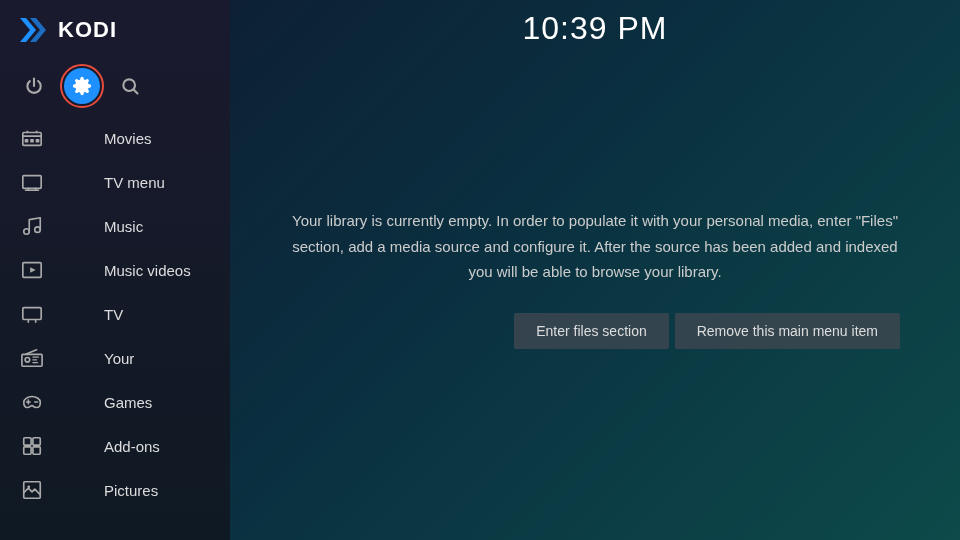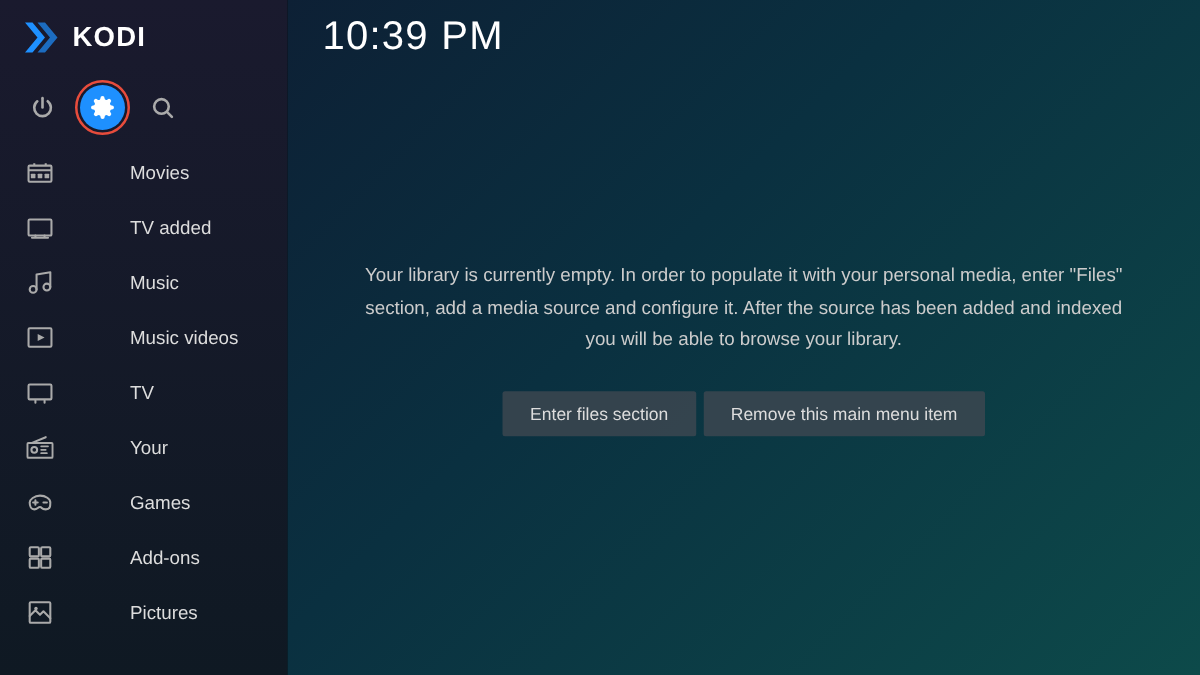--- a/index.html
+++ b/index.html
@@ -106,37 +106,37 @@
       flex: 1;
       height: 540px;
       background: linear-gradient(135deg, #0d2035 0%, #0a3040 40%, #0d4a4a 100%);
       position: relative;
       display: flex;
       flex-direction: column;
     }
 
     .top-bar {
       display: flex;
-      justify-content: flex-start;
+      justify-content: center;
       align-items: center;
       padding: 10px 28px;
     }
 
     .clock {
       color: #fff;
       font-size: 32px;
       font-weight: 300;
       letter-spacing: 1px;
     }
 
     .center-area {
       flex: 1;
       display: flex;
       flex-direction: column;
-      align-items: center;
+      align-items: flex-end;
       justify-content: center;
       padding: 20px 60px 60px 60px;
       text-align: center;
     }
 
     .library-message {
       color: #ccc;
       font-size: 15px;
       line-height: 1.7;
       max-width: 650px;
@@ -212,21 +212,21 @@
       <span class="nav-label">Movies</span>
     </div>
 
     <div class="nav-item">
       <div class="nav-icon">
         <svg width="22" height="22" viewBox="0 0 24 24" fill="none">
             <rect x="2" y="5" width="20" height="14" rx="1" stroke="#aaa" stroke-width="1.8"></rect>
             <path d="M8 19v2M16 19v2M5 21h14" stroke="#aaa" stroke-width="1.8" stroke-linecap="round"></path>
           </svg>
       </div>
-      <span class="nav-label">TV added</span>
+      <span class="nav-label">TV menu</span>
     </div>
 
     <div class="nav-item">
       <div class="nav-icon">
         <svg width="22" height="22" viewBox="0 0 24 24" fill="none">
             <path d="M9 18V5l12-2v13" stroke="#aaa" stroke-width="1.8" stroke-linecap="round" stroke-linejoin="round"></path>
             <circle cx="6" cy="18" r="3" stroke="#aaa" stroke-width="1.8"></circle>
             <circle cx="18" cy="16" r="3" stroke="#aaa" stroke-width="1.8"></circle>
           </svg>
       </div>

